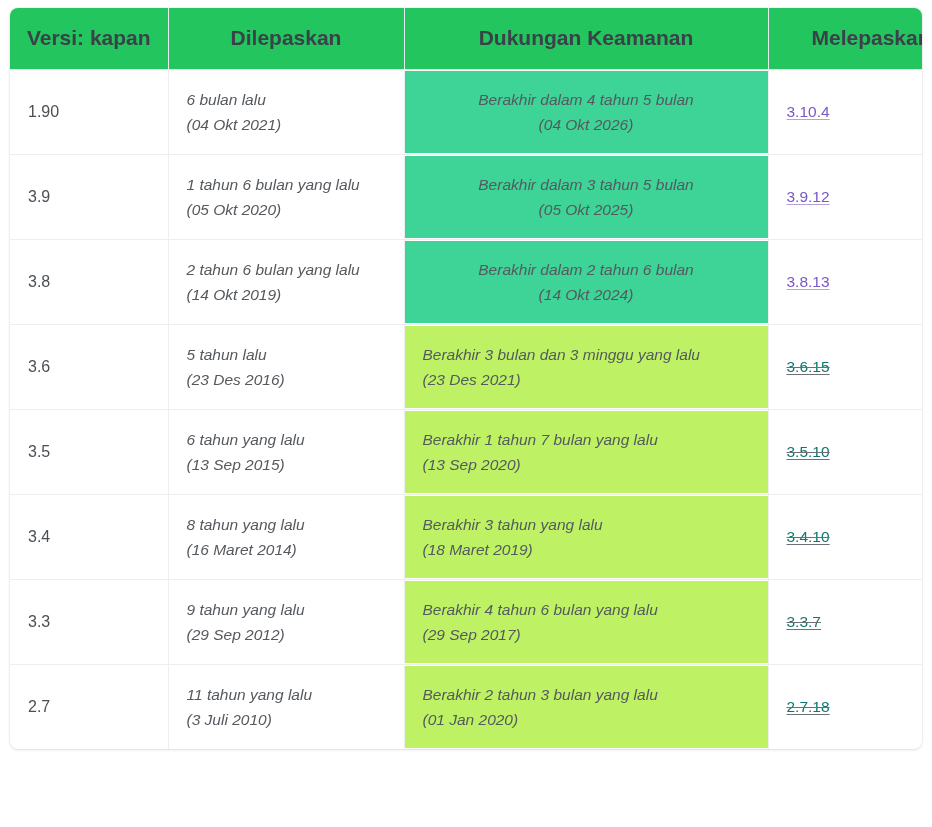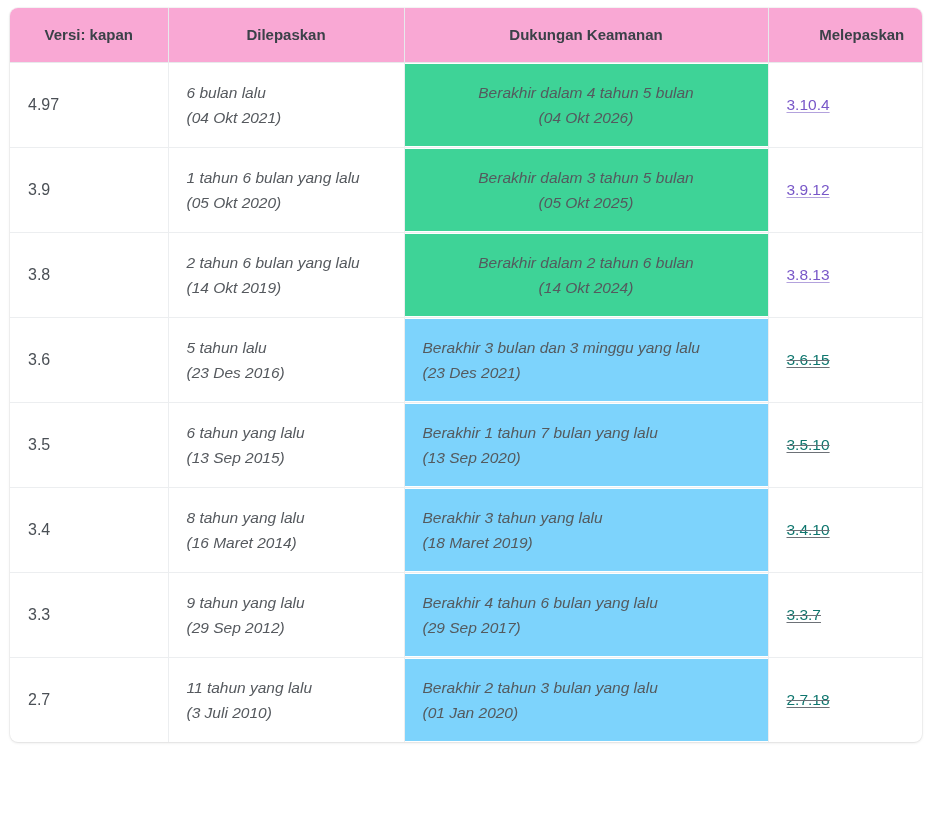--- a/index.html
+++ b/index.html
@@ -31,27 +31,27 @@
     width: 100%;
     border-collapse: collapse;
     table-layout: fixed;
   }
   table.cycle-table col.c-version    { width: 158px; }
   table.cycle-table col.c-released   { width: 236px; }
   table.cycle-table col.c-support    { width: 364px; }
   table.cycle-table col.c-latest     { width: 154px; }
 
   thead th {
-    font-size: 15px;
+    font-size: 21px;
     font-weight: bold;
     color: #3b4148;
     padding: 18px 10px 19px 10px;
     border-bottom: 1px solid #e7eaec;
     border-right: 1px solid #e7eaec;
-    background: #f9a8d4;
+    background: #22c55e;
     white-space: nowrap;
   }
   thead th:last-child { border-right: none; padding-left: 43px; }
 
   tbody td {
     border-bottom: 1px solid #eceef0;
     border-right: 1px solid #eceef0;
     vertical-align: middle;
     padding: 0;
     height: 84px;
@@ -83,21 +83,21 @@
     margin: 1px 0;
     padding: 12px 18px;
     font-size: 15.5px;
     line-height: 1.62;
     color: #545a5e;
     display: flex;
     flex-direction: column;
     justify-content: center;
   }
   .support-block.supported { background: #3ed397; text-align: center; }
-  .support-block.eol       { background: #7dd3fc; }
+  .support-block.eol       { background: #bef264; }
 
   a.release-link {
     color: #7857c8;
     text-decoration: underline;
     text-decoration-color: #b3a2dd;
     text-underline-offset: 2px;
   }
   a.release-link.discontinued {
     color: #0f766e;
     text-decoration: underline line-through;
@@ -120,21 +120,21 @@
         <tr>
           <th>Versi: kapan</th>
           <th>Dilepaskan</th>
           <th>Dukungan Keamanan</th>
           <th>Melepaskan</th>
         </tr>
       </thead>
       <tbody id="table-body">
           <tr>
             <td>
-              <div class="cell-version">4.97</div>
+              <div class="cell-version">1.90</div>
             </td>
             <td>
               <div class="cell-pad">
                 <span class="line2">6 bulan lalu</span>
                 <span class="line2">(04 Okt 2021)</span>
               </div>
             </td>
             <td class="support-cell">
               <div class="support-block supported">
                 <span class="line2">Berakhir dalam 4 tahun 5 bulan</span>

